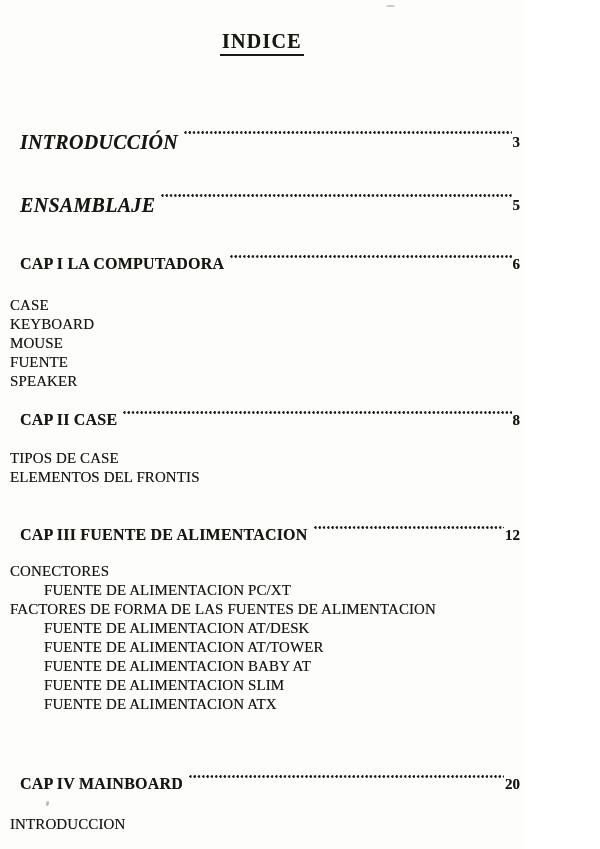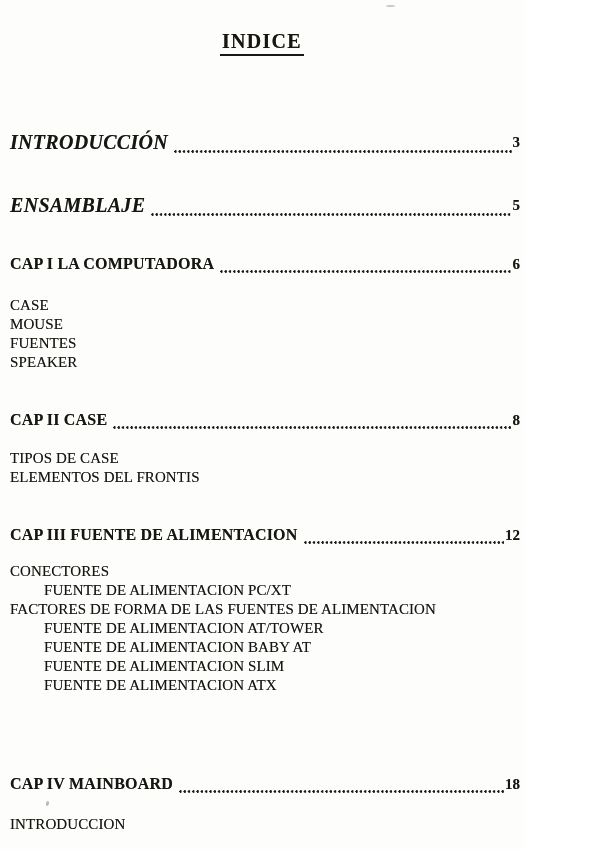--- a/index.html
+++ b/index.html
@@ -31,24 +31,24 @@
     font-size: 20px;
     font-weight: bold;
     letter-spacing: 1.3px;
     border-bottom: 2.6px solid #1a1814;
     padding: 0 2px 2px 2px;
   }
 
   
   .row {
     position: absolute;
-    left: 10px;
+    left: 20px;
     right: 4px;
     display: flex;
-    align-items: flex-end;
+    align-items: flex-start;
   }
   .row .label { white-space: nowrap; }
   .row.part {
     font-size: 20px;
     line-height: 22px;
   }
   .row.part .label {
     font-weight: bold;
     font-style: italic;
     letter-spacing: 0.3px;
@@ -121,22 +121,23 @@
   </div>
 
   <div class="row chapter" style="top:255px">
     <span class="label">CAP I LA COMPUTADORA</span>
     <span class="leader"></span>
     <span class="pagenum">6</span>
   </div>
 
   <div class="group" style="top:296px">
     <div class="line ind0">CASE</div>
+    <div class="line ind0">KEYBOARD</div>
     <div class="line ind0">MOUSE</div>
-    <div class="line ind0">FUENTES</div>
+    <div class="line ind0">FUENTE</div>
     <div class="line ind0">SPEAKER</div>
   </div>
 
   <div class="row chapter" style="top:411px">
     <span class="label">CAP II CASE</span>
     <span class="leader"></span>
     <span class="pagenum">8</span>
   </div>
 
   <div class="group" style="top:449px">
@@ -147,30 +148,31 @@
   <div class="row chapter" style="top:526px">
     <span class="label">CAP III FUENTE DE ALIMENTACION</span>
     <span class="leader"></span>
     <span class="pagenum">12</span>
   </div>
 
   <div class="group" style="top:562px">
     <div class="line ind0">CONECTORES</div>
     <div class="line ind1">FUENTE DE ALIMENTACION PC/XT</div>
     <div class="line ind0">FACTORES DE FORMA DE LAS FUENTES DE ALIMENTACION</div>
+    <div class="line ind1">FUENTE DE ALIMENTACION AT/DESK</div>
     <div class="line ind1">FUENTE DE ALIMENTACION AT/TOWER</div>
     <div class="line ind1">FUENTE DE ALIMENTACION BABY AT</div>
     <div class="line ind1">FUENTE DE ALIMENTACION SLIM</div>
     <div class="line ind1">FUENTE DE ALIMENTACION ATX</div>
   </div>
 
   <div class="row chapter" style="top:775px">
     <span class="label">CAP IV MAINBOARD</span>
     <span class="leader"></span>
-    <span class="pagenum">18</span>
+    <span class="pagenum">20</span>
   </div>
 
   <div class="group" style="top:815px">
     <div class="line ind0">INTRODUCCION</div>
   </div>
 
   <div class="speck speck-1"></div>
   <div class="speck speck-2"></div>
   <div class="speck speck-3"></div>
 

